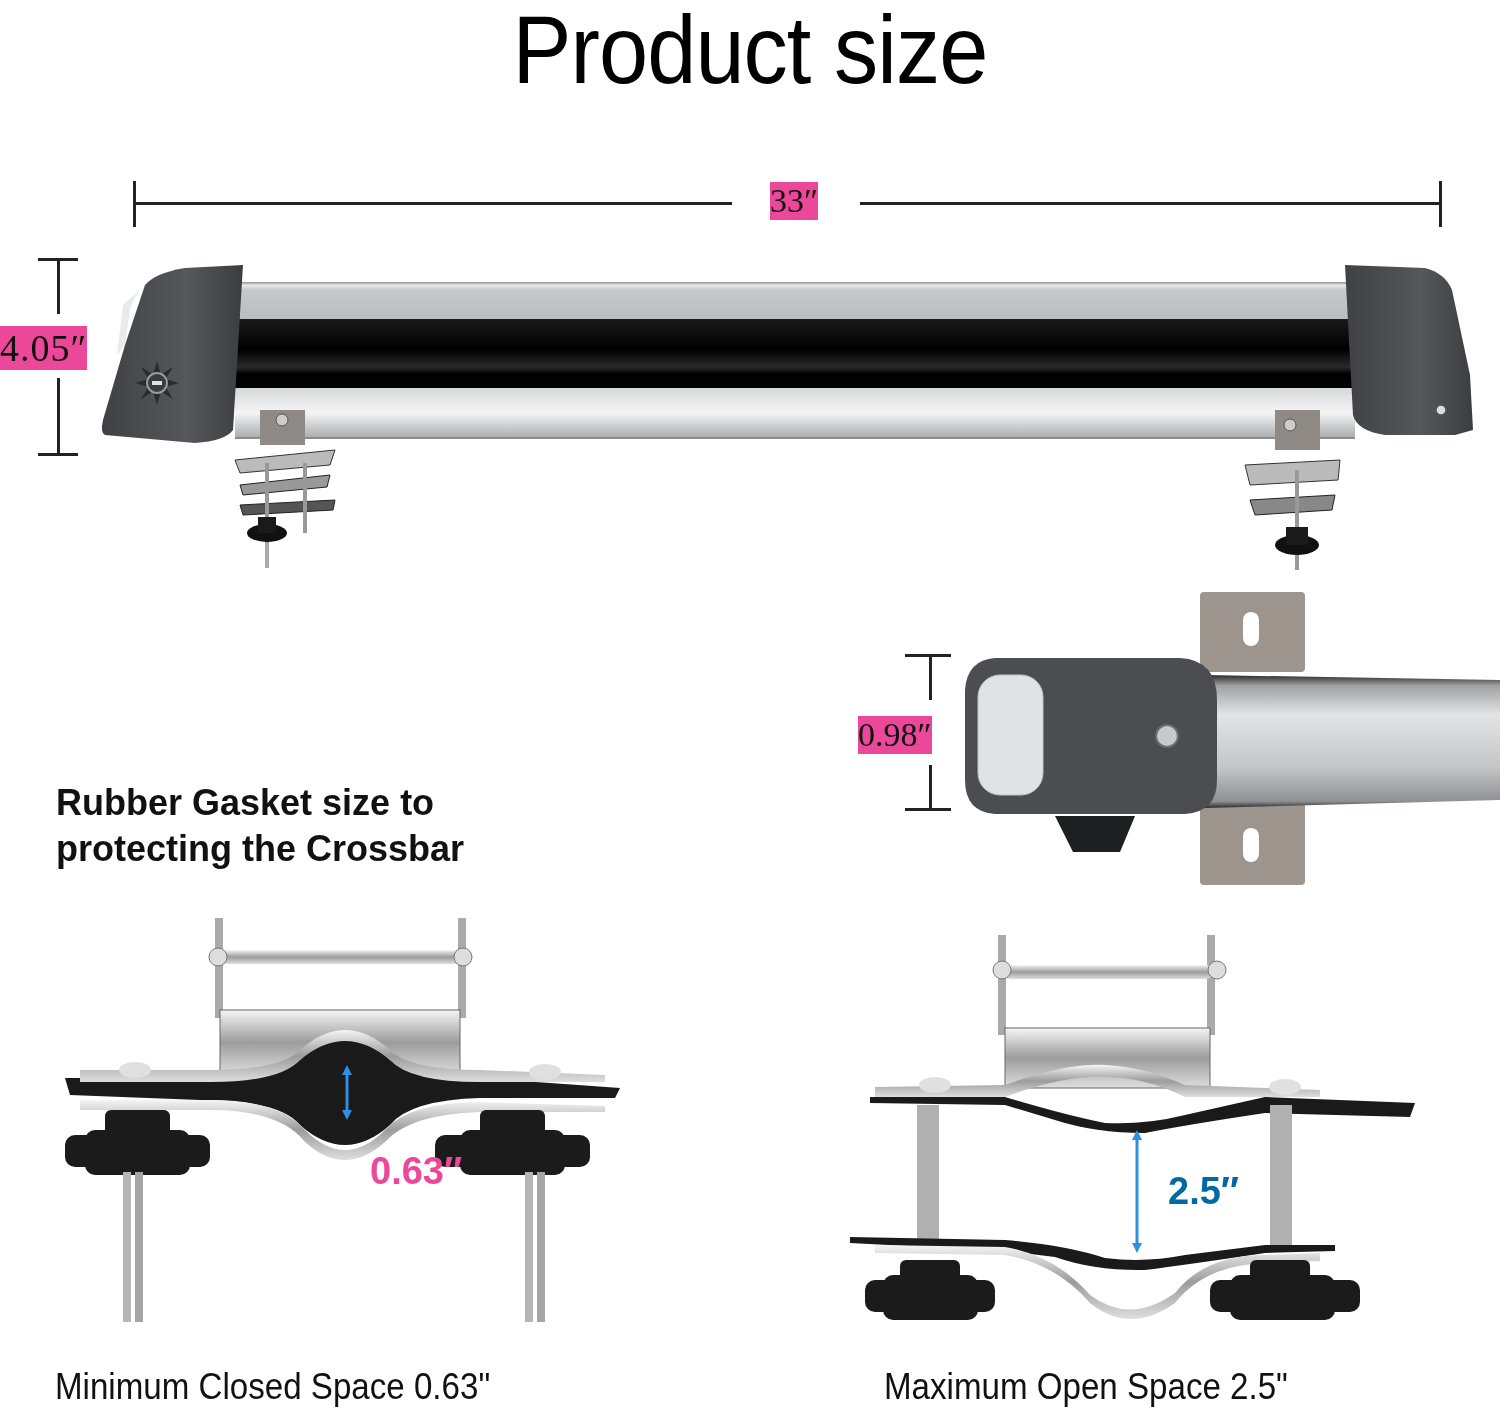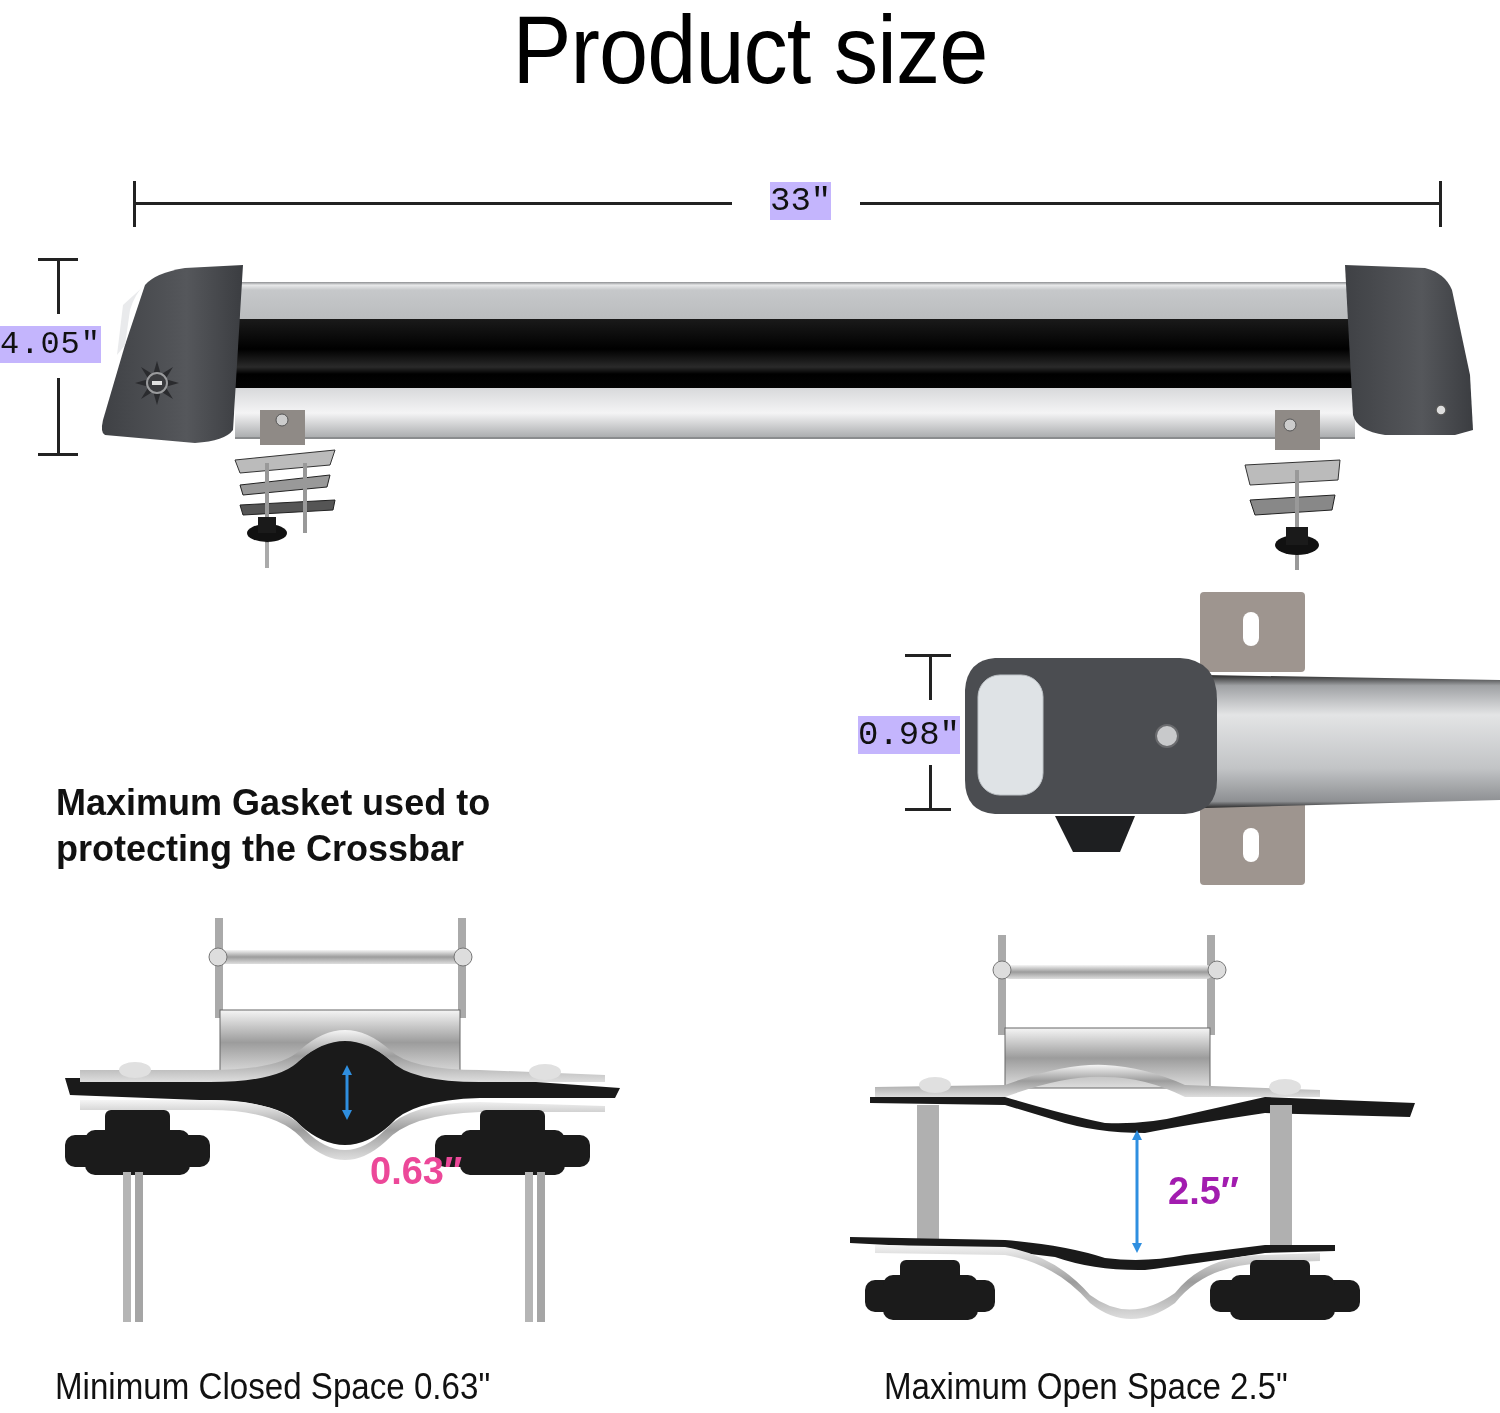--- a/index.html
+++ b/index.html
@@ -2,22 +2,22 @@
 <html><head>
 <meta charset="utf-8">
 <style>
   html, body { margin: 0; padding: 0; background: #ffffff; }
   body { width: 1500px; height: 1413px; position: relative; overflow: hidden;
          font-family: "Liberation Sans", "DejaVu Sans", sans-serif; color: #000; }
   .abs { position: absolute; }
   .title { left: 0; width: 1500px; top: 0; text-align: center; font-size: 96px;
            line-height: 100px; font-weight: 400; letter-spacing: -1px;
            transform: scaleX(0.92); transform-origin: center; }
-  .dim-text { font-family: Liberation Mono, monospace;
-              font-size: 34px; color: #111; background: #c4b5fd; }
+  .dim-text { font-family: Liberation Serif, serif;
+              font-size: 34px; color: #111; background: #ec4899; }
   .hline { background: #222; height: 3px; }
   .vline { background: #222; width: 3px; }
   .tick-h { background: #222; height: 3px; }
   .tick-v { background: #222; width: 3px; }
   .caption { font-size: 36px; font-weight: 700; line-height: 46px; color: #111; }
   .bottom-label { font-size: 36px; color: #111; transform: scaleX(0.92); transform-origin: left; }
   .blue-label { font-size: 38px; font-weight: 700; }
   svg { display: block; }
 </style>
 </head>
@@ -29,21 +29,21 @@
   <div class="abs tick-v" style="left:133px; top:181px; height:46px;"></div>
   <div class="abs hline" style="left:135px; top:202px; width:597px;"></div>
   <div class="abs dim-text" style="left:770px; top:182px;">33″</div>
   <div class="abs hline" style="left:860px; top:202px; width:580px;"></div>
   <div class="abs tick-v" style="left:1439px; top:181px; height:46px;"></div>
 </div>
 
 <div>
   <div class="abs tick-h" style="left:38px; top:258px; width:40px;"></div>
   <div class="abs vline" style="left:57px; top:259px; height:55px;"></div>
-  <div class="abs dim-text" style="left:0px; top:326px; font-size:32px; letter-spacing:1px;">4.05″</div>
+  <div class="abs dim-text" style="left:0px; top:326px; font-size:38px; letter-spacing:1px;">4.05″</div>
   <div class="abs vline" style="left:57px; top:378px; height:76px;"></div>
   <div class="abs tick-h" style="left:38px; top:453px; width:40px;"></div>
 </div>
 
 <div class="abs" style="left:95px; top:255px;">
   <svg width="1400" height="330" viewBox="0 0 1400 330">
     <defs>
       <linearGradient id="silver" x1="0" y1="0" x2="0" y2="1">
         <stop offset="0" stop-color="#8d8f92"></stop>
         <stop offset="0.08" stop-color="#e8e9ea"></stop>
@@ -149,21 +149,21 @@
     <path d="M250 85 L545 90 L545 210 L250 218 Z" fill="url(#tube)"></path>
 
     <path d="M40 68 L225 68 Q262 70 262 110 L262 190 Q262 222 230 224 L40 224 Q10 222 10 190 L10 100 Q12 70 40 68 Z" fill="#4b4d51"></path>
     <rect x="23" y="85" width="65" height="120" rx="22" fill="#dfe3e6" stroke="#bfc4c8"></rect>
     <circle cx="212" cy="146" r="11" fill="#c8c9cb" stroke="#6a6b6e" stroke-width="2"></circle>
     <path d="M100 226 L180 226 L165 262 L118 262 Z" fill="#1e1f21"></path>
   </svg>
 </div>
 
 <div class="abs caption" style="left:56px; top:780px;">
-  <div>Maximum Gasket used to</div>
+  <div>Rubber Gasket size to</div>
   <div>protecting the Crossbar</div>
 </div>
 
 <div class="abs" style="left:60px; top:910px;">
   <svg width="580" height="420" viewBox="0 0 580 420">
     <defs>
       <linearGradient id="chrome" x1="0" y1="0" x2="0" y2="1">
         <stop offset="0" stop-color="#f5f5f5"></stop>
         <stop offset="0.5" stop-color="#9c9c9c"></stop>
         <stop offset="1" stop-color="#dedede"></stop>
@@ -237,16 +237,16 @@
     <g fill="#1b1b1b">
       <rect x="55" y="335" width="60" height="35" rx="6"></rect>
       <rect x="20" y="355" width="130" height="32" rx="10"></rect>
       <rect x="38" y="350" width="95" height="45" rx="10"></rect>
       <rect x="405" y="335" width="60" height="35" rx="6"></rect>
       <rect x="365" y="355" width="150" height="32" rx="10"></rect>
       <rect x="385" y="350" width="105" height="45" rx="10"></rect>
     </g>
   </svg>
 </div>
-<div class="abs blue-label" style="left: 1168px; top: 1170px; color: #a21caf;">2.5″</div>
+<div class="abs blue-label" style="left: 1168px; top: 1170px; color: #0369a1;">2.5″</div>
 
 <div class="abs bottom-label" style="left:55px; top:1366px;">Minimum Closed Space 0.63"</div>
 <div class="abs bottom-label" style="left:884px; top:1366px;">Maximum Open Space 2.5"</div>
 
 </body></html>

